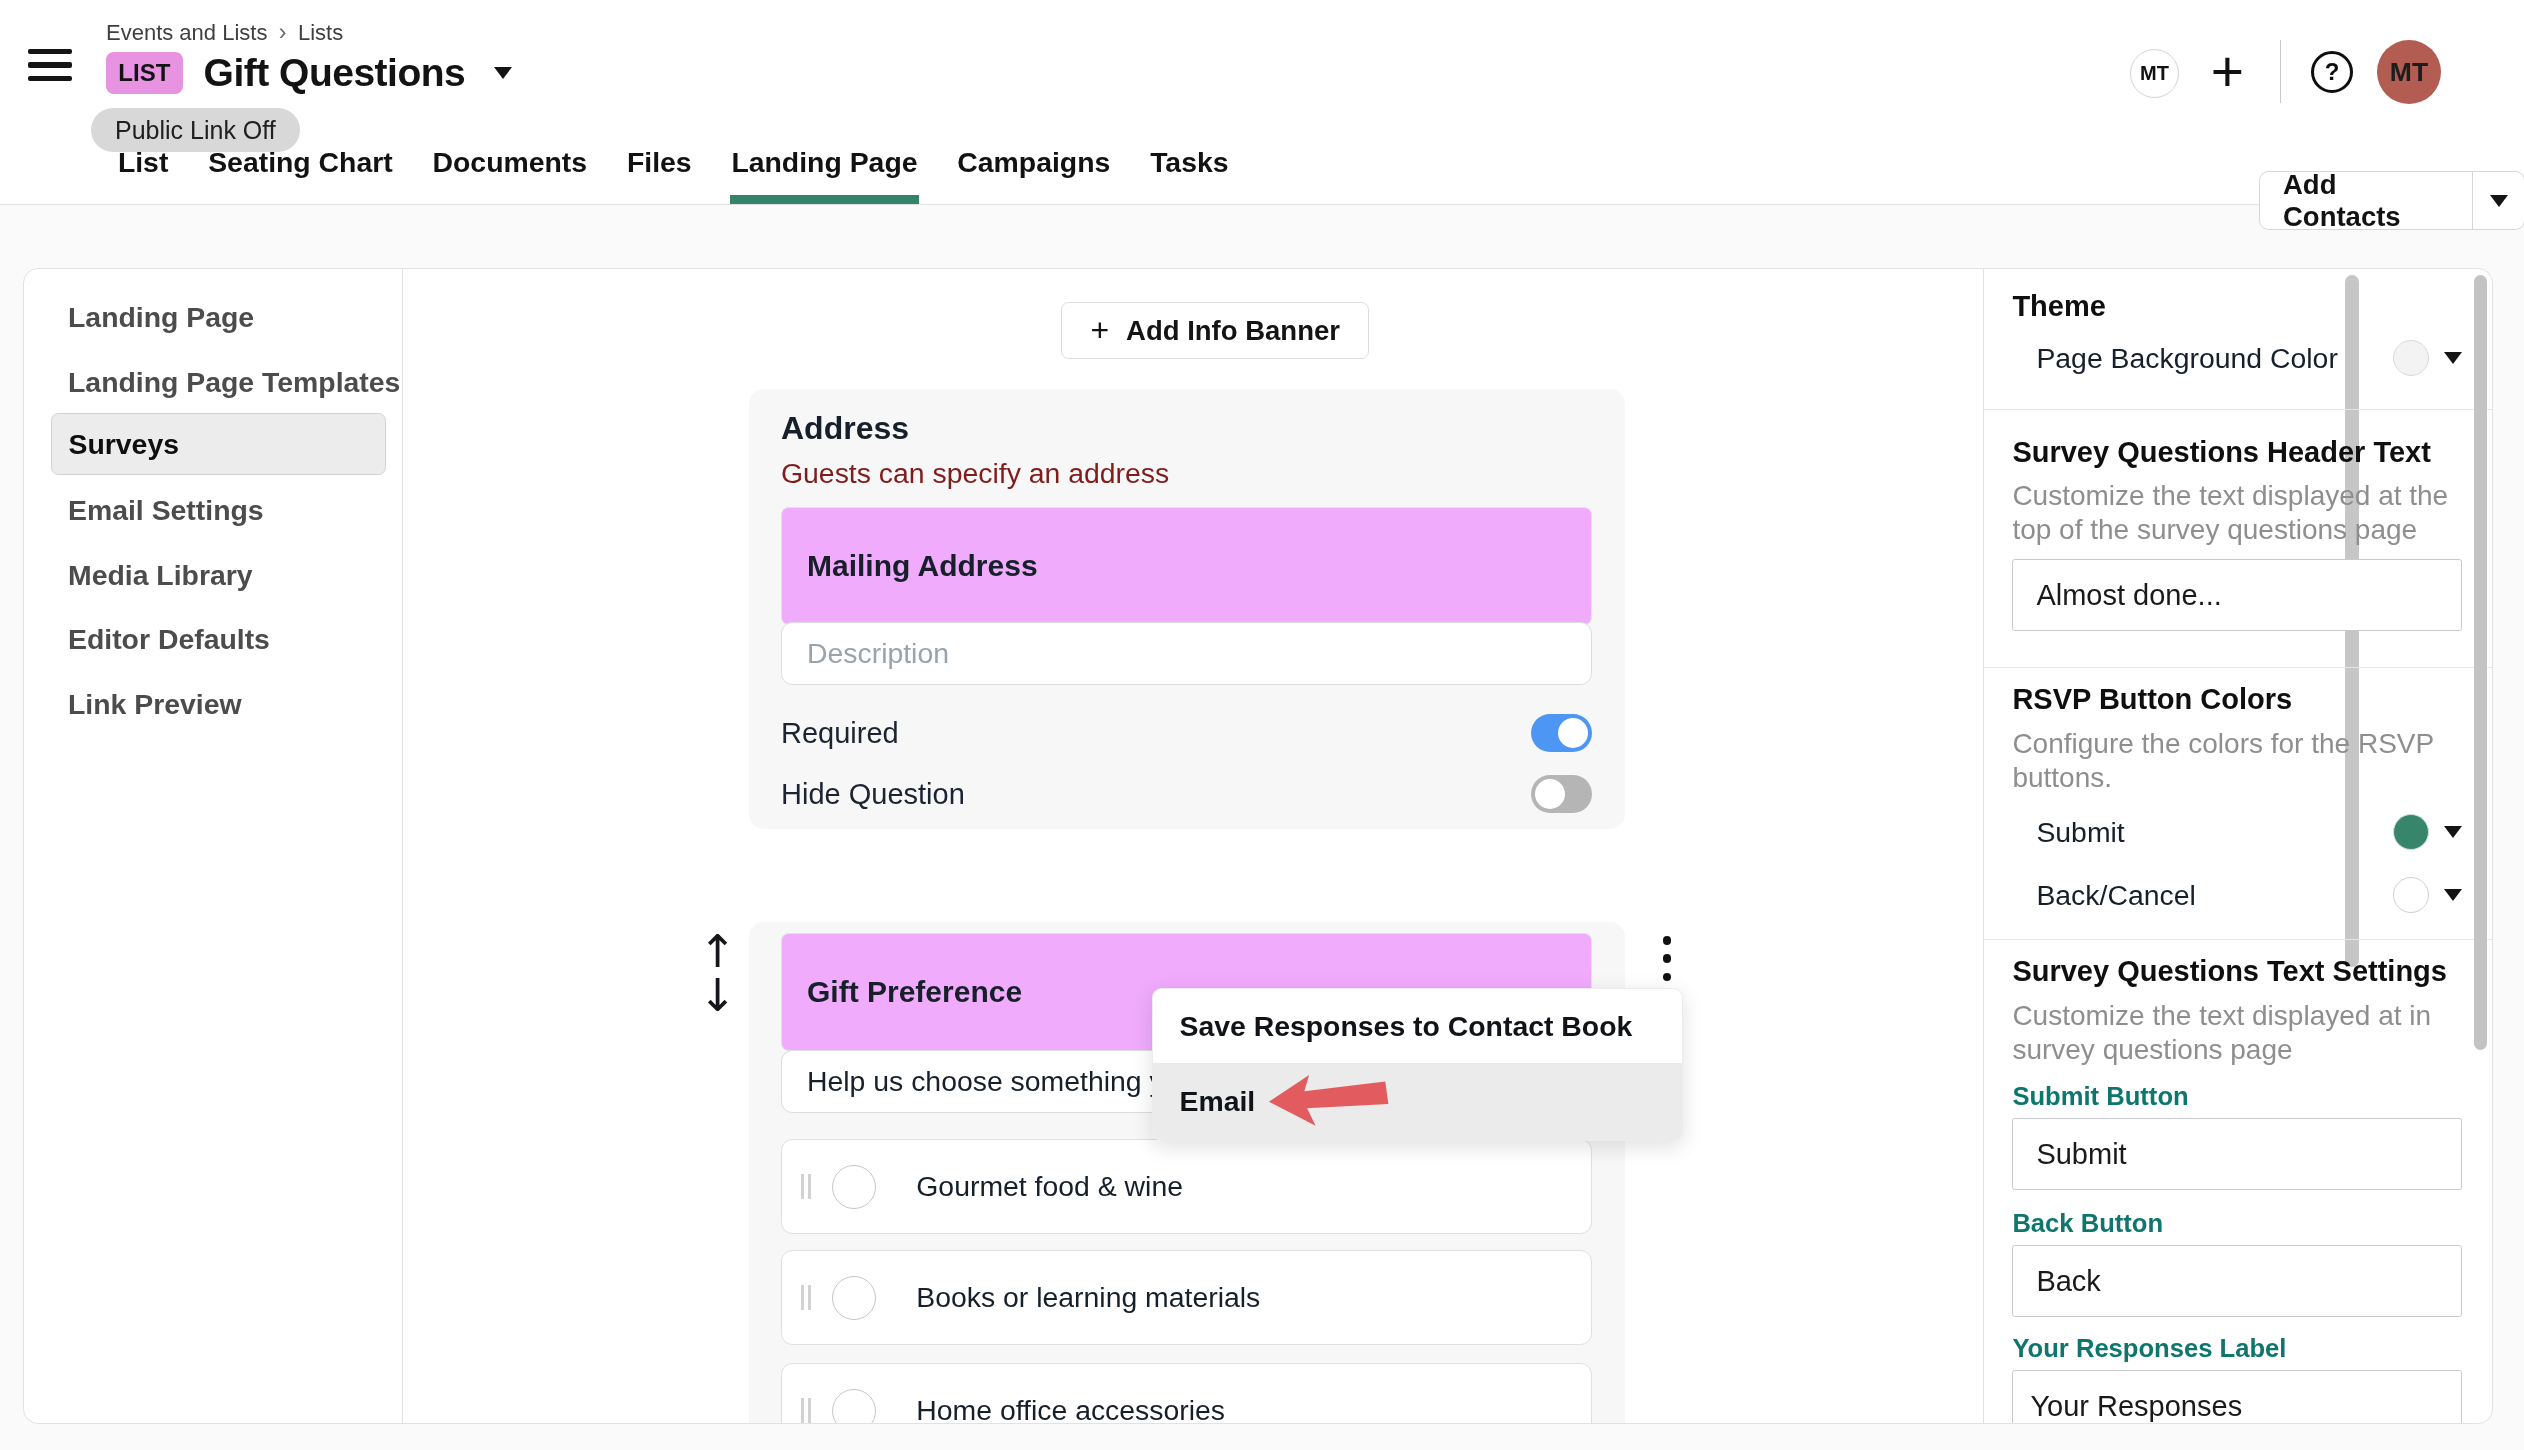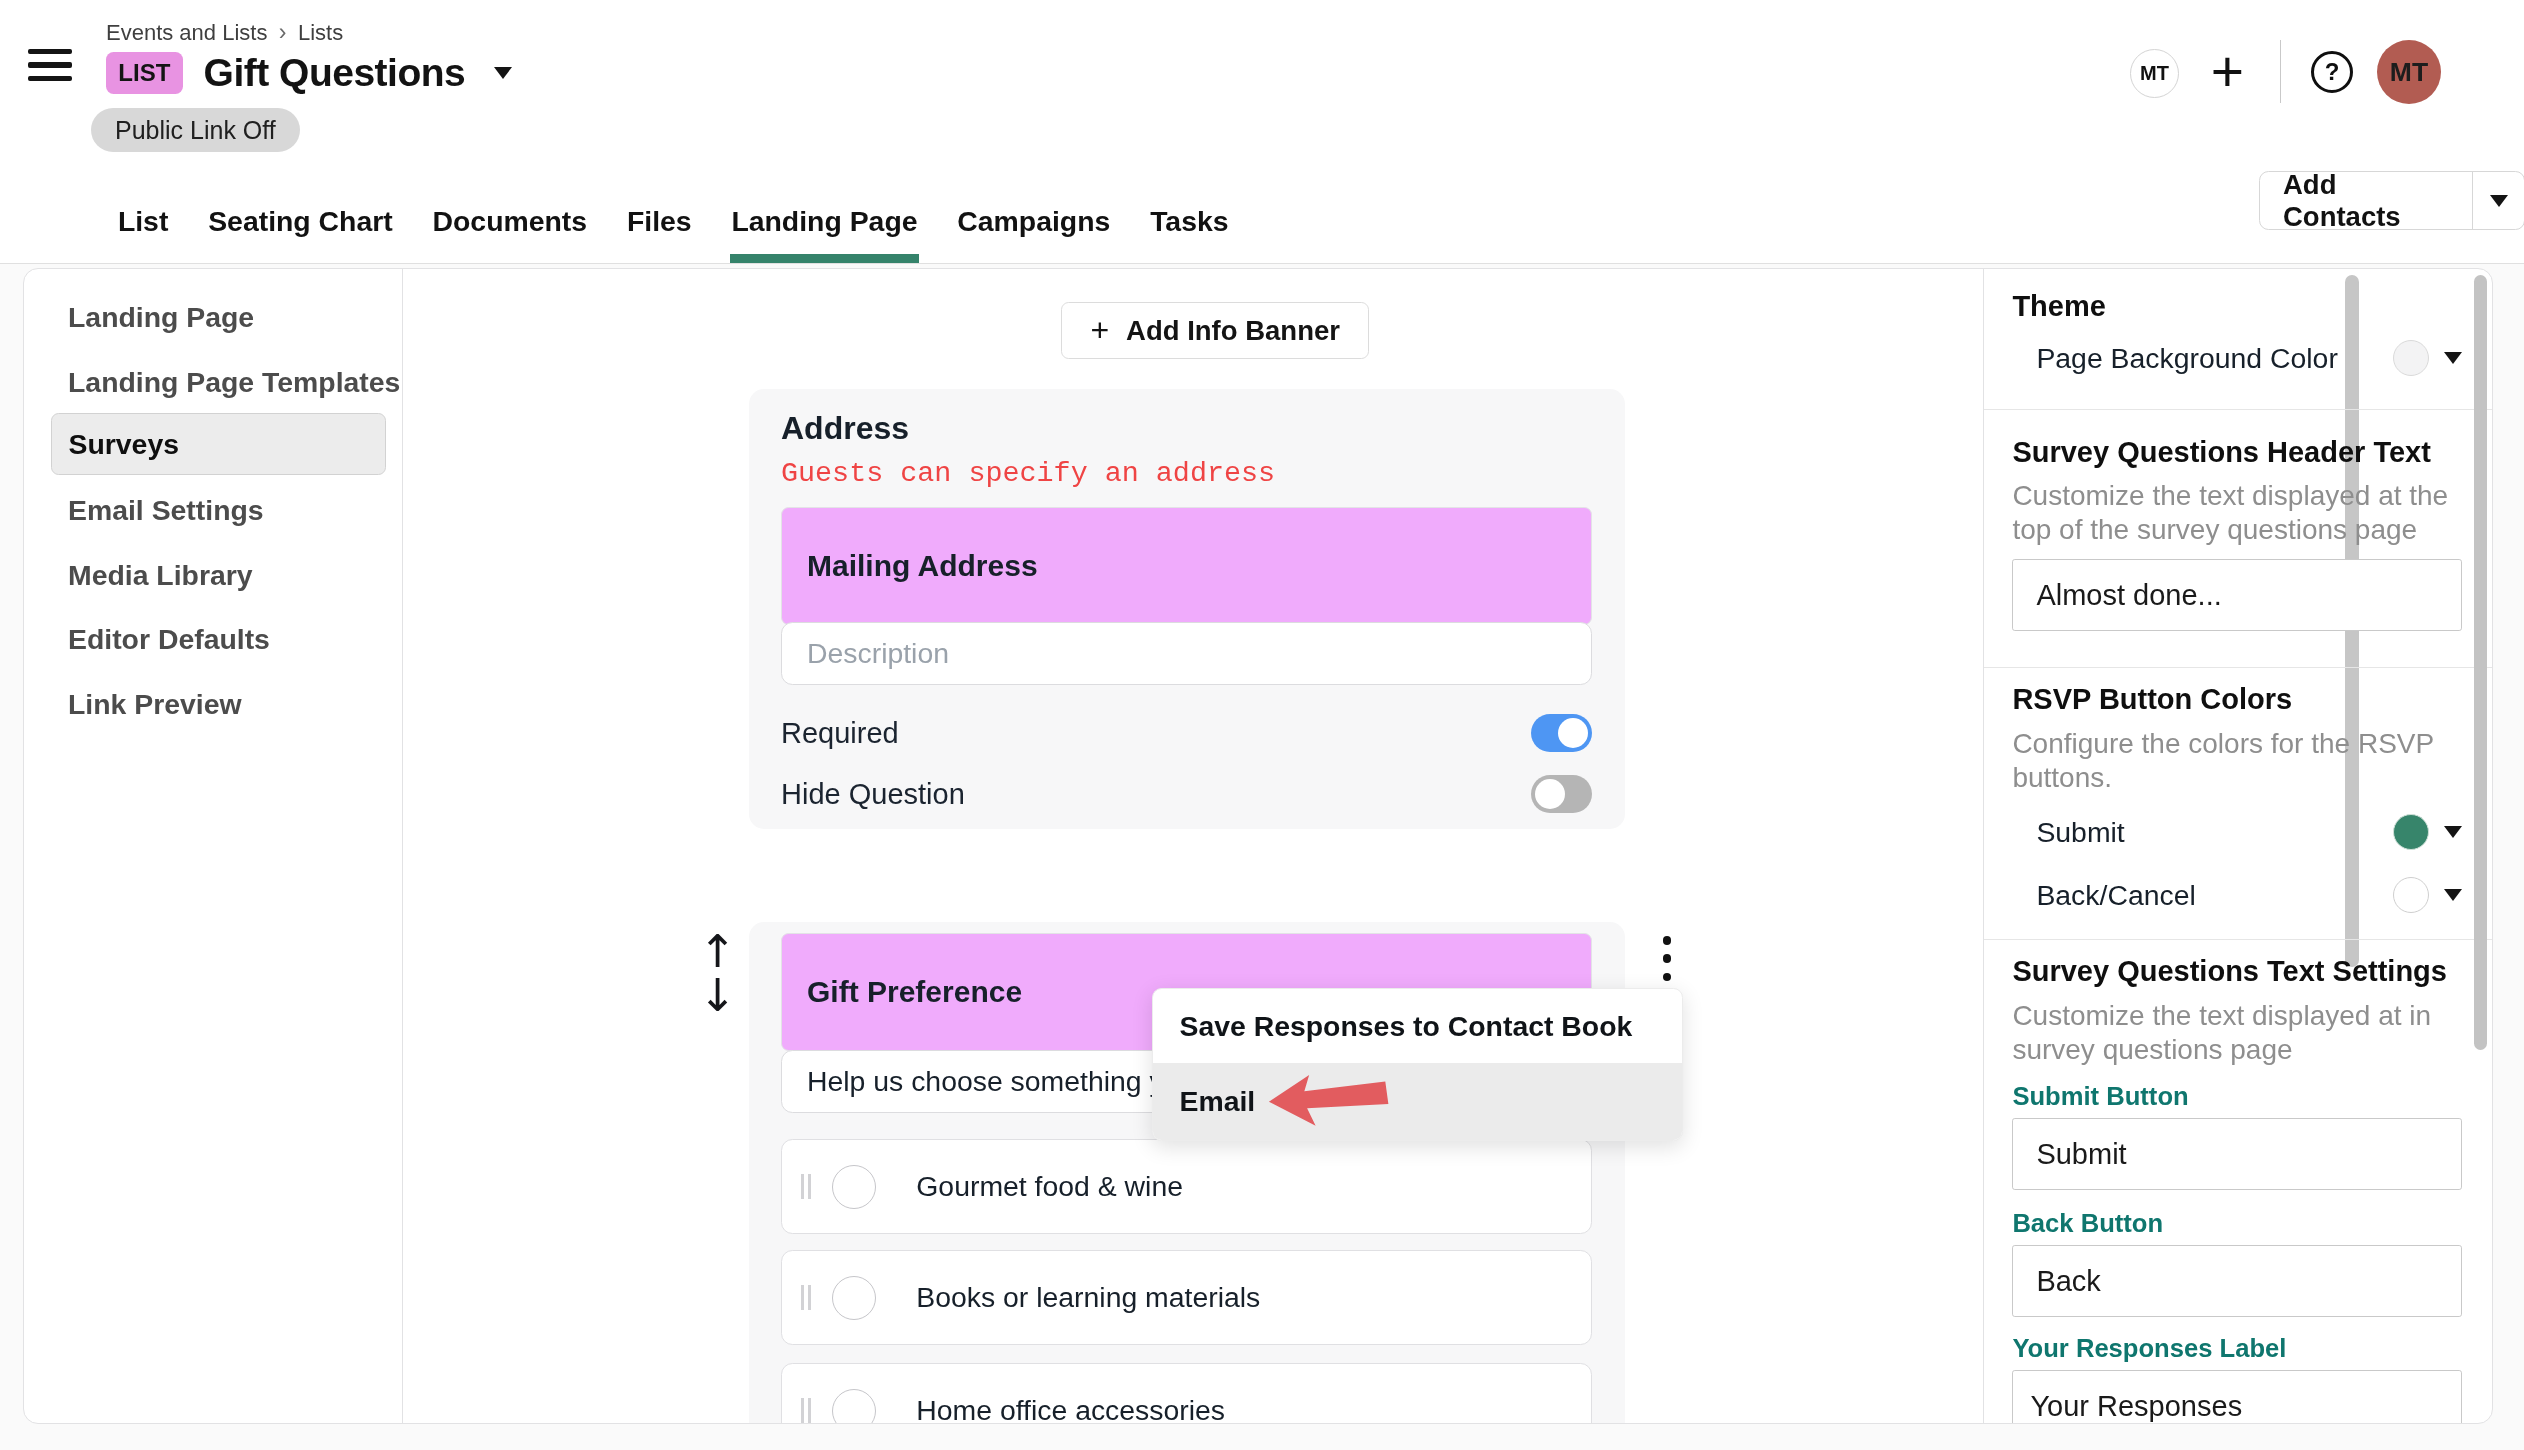--- a/index.html
+++ b/index.html
@@ -4,21 +4,21 @@
 <style>
   * { margin:0; padding:0; box-sizing:border-box; }
   html,body { width:2525px; height:1450px; }
   body {
     position:relative; overflow:hidden;
     background:#fafafa;
     font-family:"Liberation Sans", sans-serif;
     color:#17202a;
   }
   
-  .header { position:absolute; left:0; top:0; width:2525px; height:264px; background:#fff; border-bottom:1.4px solid #e0e0e0; z-index:5; }
+  .header { position:absolute; left:0; top:0; width:2525px; height:205px; background:#fff; border-bottom:1.4px solid #e0e0e0; z-index:5; }
   .hamburger { position:absolute; left:28.4px; top:49px; width:44px; height:32px; display:flex; flex-direction:column; justify-content:space-between; cursor:pointer; }
   .hamburger span { display:block; height:5.2px; background:#141414; border-radius:1.9px; }
   .breadcrumb { position:absolute; left:106px; top:19px; font-size:22px; color:#3f3f3f; display:flex; gap:11.4px; align-items:center; }
   .breadcrumb .sep { color:#6b6b6b; font-size:23px; }
   .title-row { position:absolute; left:106px; top:51px; display:flex; align-items:center; gap:21px; }
   .list-badge { background:#E893E2; color:#141414; font-weight:bold; font-size:24px; height:42px; padding:0 12.3px; border-radius:7.6px; display:flex; align-items:center; }
   .page-title { font-size:39px; font-weight:bold; color:#131313; letter-spacing:-0.5px; }
   .caret-down { width:0; height:0; border-left:9.5px solid transparent; border-right:9.5px solid transparent; border-top:12.3px solid #141414; }
   .title-caret { margin-left:7.6px; }
   .status-pill { position:absolute; left:91px; top:108px; height:44px; background:#d8d8d8; border-radius:22px; padding:0 24px; display:flex; align-items:center; font-size:25px; color:#202020; }
@@ -40,21 +40,21 @@
   
   .nav { position:absolute; left:0; top:0; width:379px; height:100%; border-right:1.4px solid #e2e2e4; }
   .nav-item { position:absolute; left:0; width:100%; height:63px; display:flex; align-items:center; padding-left:44px; font-size:28.4px; font-weight:bold; color:#4c4c4c; cursor:pointer; }
   .nav-item.active { left:26.5px; width:335px; height:62px; background:#ececec; border:1.4px solid #d2d2d2; border-radius:7.6px; padding-left:17px; color:#0f0f0f; }
   
   .main-sec { position:absolute; left:379px; top:0; width:1580px; height:100%; }
   .banner-btn { position:absolute; left:658px; top:33px; height:57px; padding:0 28.4px; background:#fff; border:1.4px solid #dcdcdc; border-radius:7.6px; display:flex; align-items:center; gap:17px; font-size:27.5px; font-weight:bold; color:#141414; cursor:pointer; }
   .banner-btn .plus { font-size:32px; font-weight:400; }
   .q-card { position:absolute; left:346px; width:876px; background:#f7f7f8; border-radius:15px; }
   .card-title { position:absolute; left:32px; font-size:32px; font-weight:bold; color:#17202a; }
-  .card-sub { position:absolute; left:32px; font-size:28.4px; color:#ef4444;font-family:Liberation Mono, monospace; }
+  .card-sub { position:absolute; left:32px; font-size:28.4px; color:#7f1d1d; }
   .q-box { position:absolute; left:32px; width:811px; height:118px; background:#f0abfc; border:1.4px solid #e3e3e6; border-radius:7.6px; display:flex; align-items:center; padding-left:25px; font-size:30px; font-weight:bold; color:#17202a; cursor:text; }
   .white-input { position:absolute; left:32px; width:811px; height:63px; background:#fff; border:1.4px solid #dcdcdf; border-radius:11.4px; padding-left:25px; font-size:28.4px; color:#17202a; font-family:"Liberation Sans", sans-serif; }
   .white-input::placeholder { color:#9aa2ab; }
   .toggle-row { position:absolute; left:32px; width:811px; height:44px; display:flex; align-items:center; justify-content:space-between; }
   .toggle-row .t-label { font-size:29px; color:#1b2430;text-align:center; }
   .toggle { position:relative; width:61px; height:38px; border-radius:19px; cursor:pointer; }
   .toggle.on { background:#4E96F3; }
   .toggle.off { background:#b5b5b5; }
   .toggle .knob { position:absolute; top:3.8px; width:30px; height:30px; background:#fff; border-radius:50%; }
   .toggle.on .knob { right:3.8px; }

